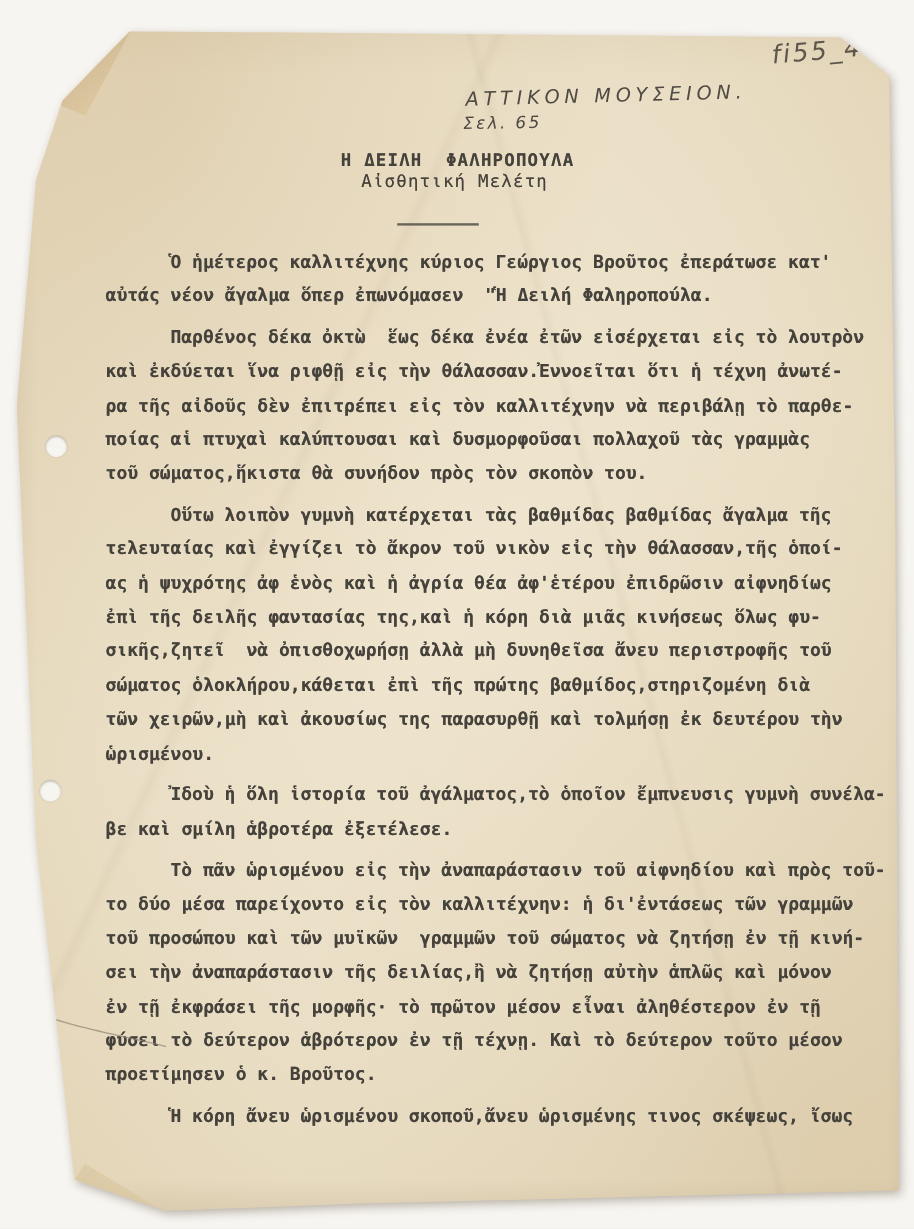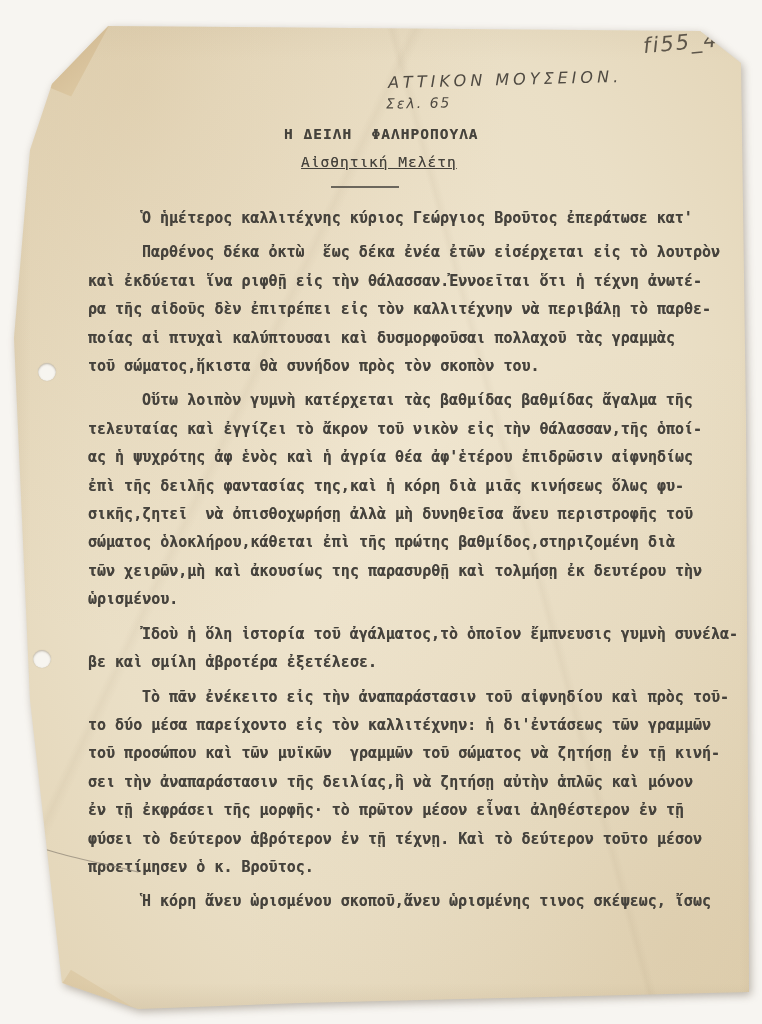--- a/index.html
+++ b/index.html
@@ -40,21 +40,21 @@
   .hw{
     position:absolute;color:#4f4a42;
     font-family:"DejaVu Sans","Liberation Sans",sans-serif;
     font-style:italic;white-space:pre;
   }
   .hw-museum{left:388px;top:70px;font-size:16px;letter-spacing:4px;transform:rotate(-1.5deg);}
   .hw-page{left:386px;top:95px;font-size:14px;letter-spacing:2px;transform:rotate(-1deg);}
   .hw-code{left:643px;top:30px;font-size:21px;letter-spacing:2px;color:#5d564a;transform:rotate(-5deg);}
   .typ{color:#45423c;white-space:pre;text-shadow:0 0 .4px rgba(69,66,60,.6);}
   .doc-title{position:absolute;left:284px;top:126px;font-size:14.5px;font-weight:bold;letter-spacing:1px;}
-  .doc-subtitle{position:absolute;left:301px;top:154px;font-size:14.5px;letter-spacing:1px;text-decoration:underline;}
+  .doc-subtitle{position:absolute;left:301px;top:144px;font-size:14.5px;letter-spacing:1px;}
   .title-underline{position:absolute;left:331px;top:186px;width:68px;height:2px;background:#55514a;opacity:.85;}
   .doc-body{position:absolute;left:88px;top:204px;width:660px;}
   .para{margin:0 0 6px 0;font-weight:bold;}
   .line{font-size:15px;line-height:28.4px;white-space:pre;color:#45423c;text-shadow:0 0 .4px rgba(69,66,60,.55);}
   .line.first{padding-left:54px;}
   .pencil{position:absolute;left:12px;top:822px;opacity:.7;}
 </style>
 </head>
 <body>
 
@@ -69,20 +69,21 @@
       <div class="hw hw-museum">ΑΤΤΙΚΟΝ ΜΟΥΣΕΙΟΝ.</div>
       <div class="hw hw-page">Σελ. 65</div>
 
       <div class="typ doc-title">Η ΔΕΙΛΗ  ΦΑΛΗΡΟΠΟΥΛΑ</div>
       <div class="typ doc-subtitle">Αἰσθητική Μελέτη</div>
       <div class="title-underline"></div>
 
       <div class="doc-body">
           <div class="para">
             <div class="line first">Ὁ ἡμέτερος καλλιτέχνης κύριος Γεώργιος Βροῦτος ἐπεράτωσε κατ'</div>
+            <div class="line">αὐτάς νέον ἄγαλμα ὅπερ ἐπωνόμασεν  "Ἡ Δειλή Φαληροπούλα.</div>
           </div>
           <div class="para">
             <div class="line first">Παρθένος δέκα ὀκτὼ  ἕως δέκα ἐνέα ἐτῶν εἰσέρχεται εἰς τὸ λουτρὸν</div>
             <div class="line">καὶ ἐκδύεται ἵνα ριφθῇ εἰς τὴν θάλασσαν.Ἐννοεῖται ὅτι ἡ τέχνη ἀνωτέ-</div>
             <div class="line">ρα τῆς αἰδοῦς δὲν ἐπιτρέπει εἰς τὸν καλλιτέχνην νὰ περιβάλῃ τὸ παρθε-</div>
             <div class="line">ποίας αἱ πτυχαὶ καλύπτουσαι καὶ δυσμορφοῦσαι πολλαχοῦ τὰς γραμμὰς</div>
             <div class="line">τοῦ σώματος,ἥκιστα θὰ συνήδον πρὸς τὸν σκοπὸν του.</div>
           </div>
           <div class="para">
             <div class="line first">Οὕτω λοιπὸν γυμνὴ κατέρχεται τὰς βαθμίδας βαθμίδας ἄγαλμα τῆς</div>
@@ -92,21 +93,21 @@
             <div class="line">σικῆς,ζητεῖ  νὰ ὀπισθοχωρήσῃ ἀλλὰ μὴ δυνηθεῖσα ἄνευ περιστροφῆς τοῦ</div>
             <div class="line">σώματος ὁλοκλήρου,κάθεται ἐπὶ τῆς πρώτης βαθμίδος,στηριζομένη διὰ</div>
             <div class="line">τῶν χειρῶν,μὴ καὶ ἀκουσίως της παρασυρθῇ καὶ τολμήσῃ ἐκ δευτέρου τὴν</div>
             <div class="line">ὡρισμένου.</div>
           </div>
           <div class="para">
             <div class="line first">Ἰδοὺ ἡ ὅλη ἱστορία τοῦ ἀγάλματος,τὸ ὁποῖον ἔμπνευσις γυμνὴ συνέλα-</div>
             <div class="line">βε καὶ σμίλη ἁβροτέρα ἐξετέλεσε.</div>
           </div>
           <div class="para">
-            <div class="line first">Τὸ πᾶν ἐνέκειτο εἰς τὴν ἀναπαράστασιν τοῦ αἰφνηδίου καὶ πρὸς τοῦ-</div>
+            <div class="line first">Τὸ πᾶν ὡρισμένου εἰς τὴν ἀναπαράστασιν τοῦ αἰφνηδίου καὶ πρὸς τοῦ-</div>
             <div class="line">το δύο μέσα παρείχοντο εἰς τὸν καλλιτέχνην: ἡ δι'ἐντάσεως τῶν γραμμῶν</div>
             <div class="line">τοῦ προσώπου καὶ τῶν μυϊκῶν  γραμμῶν τοῦ σώματος νὰ ζητήσῃ ἐν τῇ κινή-</div>
             <div class="line">σει τὴν ἀναπαράστασιν τῆς δειλίας,ἢ νὰ ζητήσῃ αὐτὴν ἁπλῶς καὶ μόνον</div>
             <div class="line">ἐν τῇ ἐκφράσει τῆς μορφῆς· τὸ πρῶτον μέσον εἶναι ἀληθέστερον ἐν τῇ</div>
             <div class="line">φύσει τὸ δεύτερον ἁβρότερον ἐν τῇ τέχνῃ. Καὶ τὸ δεύτερον τοῦτο μέσον</div>
             <div class="line">προετίμησεν ὁ κ. Βροῦτος.</div>
           </div>
           <div class="para">
             <div class="line first">Ἡ κόρη ἄνευ ὡρισμένου σκοποῦ,ἄνευ ὡρισμένης τινος σκέψεως, ἴσως</div>
           </div>

